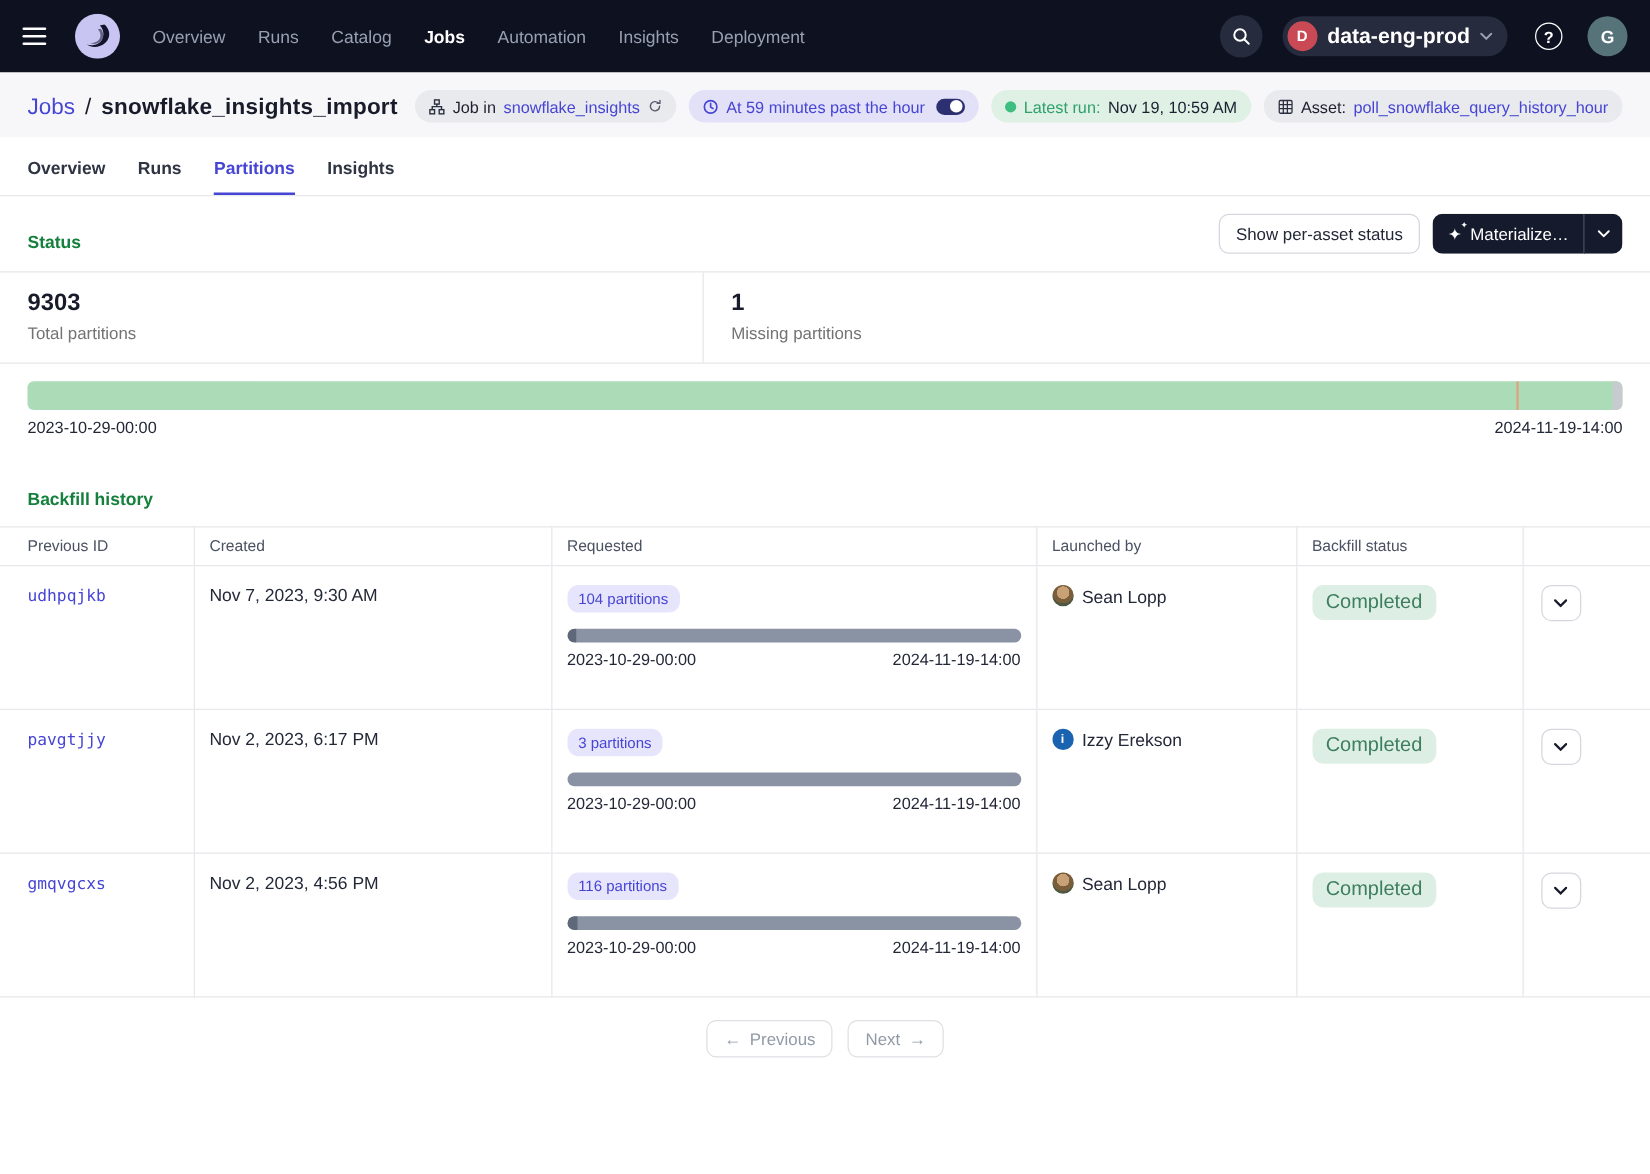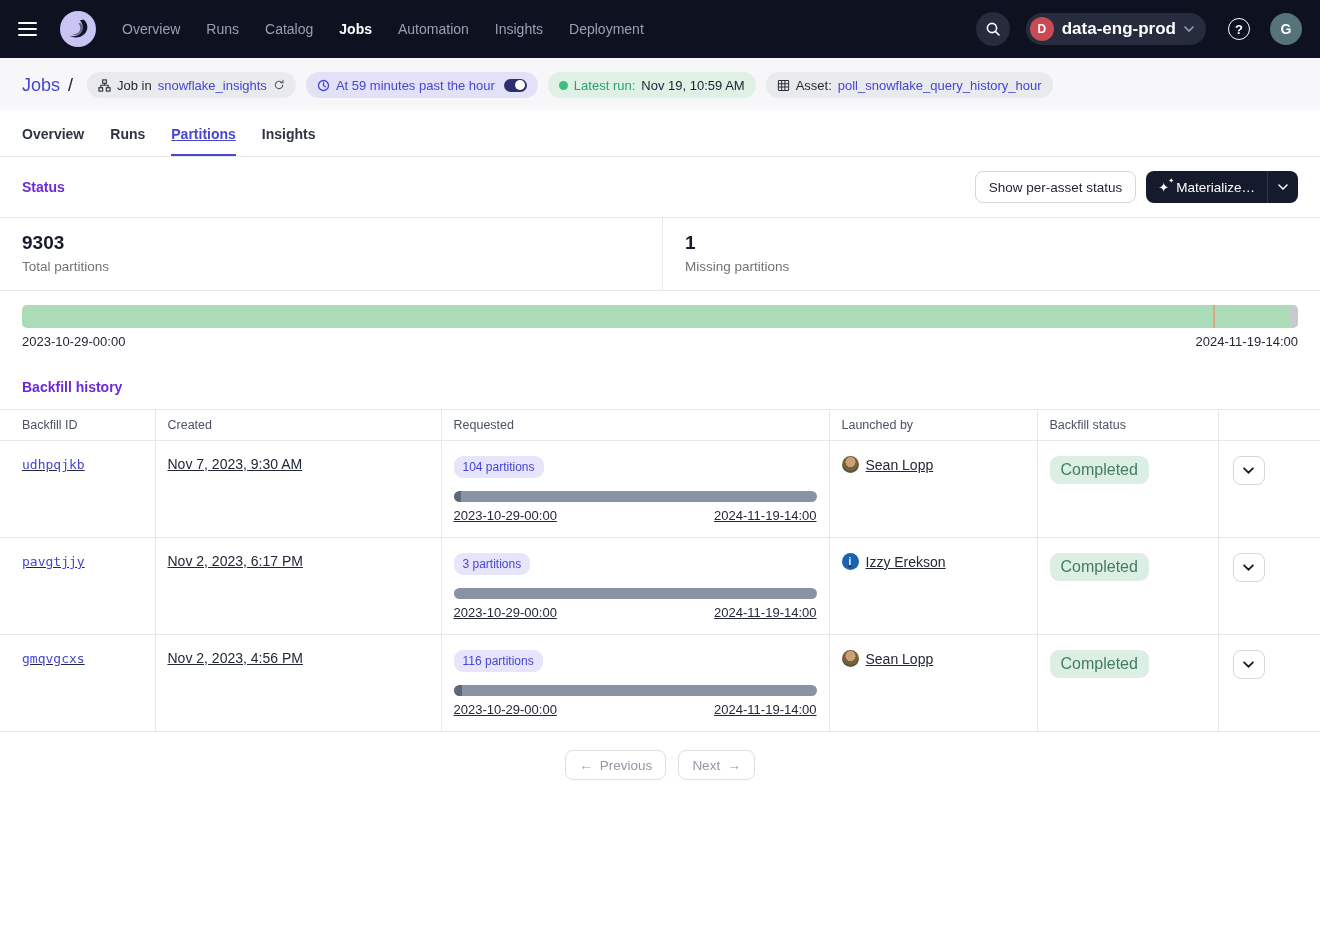--- a/index.html
+++ b/index.html
@@ -36,53 +36,53 @@
   .tag.green { background:#DFF0E5; }
   .tag.green .pref { color:#2FA16C; }
   .tag.green .val { color:#1B2030; }
   .dot { width:9px; height:9px; border-radius:50%; background:#3FBF7F; }
   .toggle { width:23px; height:13px; border-radius:7px; background:#2D3070; position:relative; margin-left:3px; cursor:pointer; }
   .toggle::after { content:""; position:absolute; right:1.5px; top:1.5px; width:10px; height:10px; border-radius:50%; background:#fff; }
 
   
   .tabs { display:flex; gap:26px; padding:0 22px; border-bottom:1px solid #E7E8EC; background:#fff; }
   .tab { padding:16px 0 12px; font-size:14px; font-weight:600; color:#2E3442; cursor:pointer; border-bottom:2px solid transparent; }
-  .tab.active { color:#4645D4; border-bottom-color:#4645D4;text-decoration:underline; }
+  .tab.active { color:#4645D4; border-bottom-color:#4645D4; }
 
   
   .status-head { display:flex; align-items:center; padding:14px 22px; }
-  .h-sm { font-size:14px; font-weight:700; color:#6d28d9; }
+  .h-sm { font-size:14px; font-weight:700; color:#15803d;margin-top:12px; }
   .status-head .spacer { flex:1; }
   .btn { height:32px; display:inline-flex; align-items:center; gap:7px; border:1px solid #D5D7DE; background:#fff; border-radius:8px; padding:0 13px; font-size:13.5px; color:#232838; cursor:pointer; font-family:inherit; }
   .split { display:flex; margin-left:10px; border-radius:8px; overflow:hidden; }
   .btn-dark { height:32px; background:#161A2D; color:#fff; border:none; display:inline-flex; align-items:center; gap:7px; padding:0 12px; font-size:13.5px; cursor:pointer; font-family:inherit; }
   .btn-dark.caret { padding:0 10px; border-left:1px solid #2E3348; }
   .sparkle { position:relative; font-size:13px; line-height:1; }
   .sparkle i { position:absolute; top:-4px; right:-5px; font-style:normal; font-size:7px; }
 
   .stats { display:flex; border-top:1px solid #E7E8EC; border-bottom:1px solid #E7E8EC; }
   .stat { padding:14px 22px 16px; }
-  .stat:first-child { width:663px; border-right:1px solid #E7E8EC; }
+  .stat:first-child { width:563px; border-right:1px solid #E7E8EC; }
   .stat .num { font-size:19px; font-weight:700; color:#171B2A; margin-bottom:5px; }
   .stat .lbl { font-size:13.5px; color:#737373; }
 
   .pbar-wrap { padding:14px 22px 8px; }
   .pbar { position:relative; height:23px; border-radius:5px; background:#ACDCB7; overflow:hidden; }
   .pbar .misstick { position:absolute; top:0; bottom:0; left:93.3%; width:2px; background:#DCA584; }
   .pbar .endcap { position:absolute; top:0; bottom:0; right:0; width:8px; background:#C7CACF; border-radius:0 5px 5px 0; }
   .pbar-labels { display:flex; justify-content:space-between; font-size:13px; color:#232838; margin-top:6px; }
 
   
   .bf-head { padding:22px 22px 14px; }
   table { border-collapse:collapse; width:1320px; table-layout:fixed; }
   col.c1{width:155px} col.c2{width:286px} col.c3{width:388px} col.c4{width:208px} col.c5{width:181px} col.c6{width:102px}
   thead th { font-size:12.5px; font-weight:400; color:#4A5263; text-align:left; padding:8px 12px; border-top:1px solid #E7E8EC; border-bottom:1px solid #E7E8EC; border-right:1px solid #E7E8EC; }
   thead th:first-child { padding-left:22px; }
   thead th:last-child, tbody td:last-child { border-right:none; }
-  tbody td { vertical-align:top; padding:15px 12px 14px; border-bottom:1px solid #E7E8EC; border-right:1px solid #E7E8EC; font-size:14px;text-decoration:underline; }
+  tbody td { vertical-align:top; padding:15px 12px 32px; border-bottom:1px solid #E7E8EC; border-right:1px solid #E7E8EC; font-size:14px; }
   tbody td:first-child { padding-left:22px; }
   .bf-id { font-family:"DejaVu Sans Mono", monospace; font-size:13px; color:#4645D4; text-decoration:none; cursor:pointer; }
   .badge-lav { display:inline-block; background:#E7E5FB; color:#4645D4; font-size:12px; border-radius:9px; padding:4px 9px; }
   .rowbar { position:relative; height:11px; border-radius:6px; background:#8A93A4; margin:13px 0 6px; overflow:hidden; }
   .rowbar .done { position:absolute; left:0; top:0; bottom:0; background:#5F6878; border-radius:6px 0 0 6px; }
   .rowdates { display:flex; justify-content:space-between; font-size:13px; color:#232838; }
   .who { display:flex; align-items:center; gap:7px; }
   .av { width:17px; height:17px; border-radius:50%; flex:none; }
   .av.photo { background:radial-gradient(circle at 50% 36%, #C9A177 0 36%, #7A5E3C 37% 62%, #4C5840 63% 100%); }
   .av.letter { background:#1A63B0; color:#fff; font-size:10px; font-weight:700; display:flex; align-items:center; justify-content:center; }
@@ -134,20 +134,21 @@
   <div class="iconbtn">
     <span class="help-circle">?</span>
   </div>
   <div class="avatar-g">G</div>
 </header>
 
 <div class="crumb-row">
   <div class="crumb">
     <a>Jobs</a>
     <span class="sep">/</span>
+    <span class="title">snowflake_insights_import</span>
   </div>
   <span class="tag">
     <svg width="13" height="13" viewBox="0 0 14 14" fill="none" stroke="#2A2F3E" stroke-width="1.2">
         <rect x="5" y="1" width="4" height="3.6"></rect>
         <rect x="1" y="9.4" width="4" height="3.6"></rect>
         <rect x="9" y="9.4" width="4" height="3.6"></rect>
         <path d="M7 4.6v2.2M3 9.4V6.8h8v2.6"></path>
       </svg>
     <span>Job in</span>
     <a>snowflake_insights</a>
@@ -233,21 +234,21 @@
     <colgroup>
         <col class="c1">
         <col class="c2">
         <col class="c3">
         <col class="c4">
         <col class="c5">
         <col class="c6">
       </colgroup>
     <thead>
       <tr>
-        <th>Backfill ID</th>
+        <th>Previous ID</th>
         <th>Created</th>
         <th>Requested</th>
         <th>Launched by</th>
         <th>Backfill status</th>
         <th></th>
       </tr>
     </thead>
     <tbody>
       <tr>
         <td><a class="bf-id">udhpqjkb</a></td>

